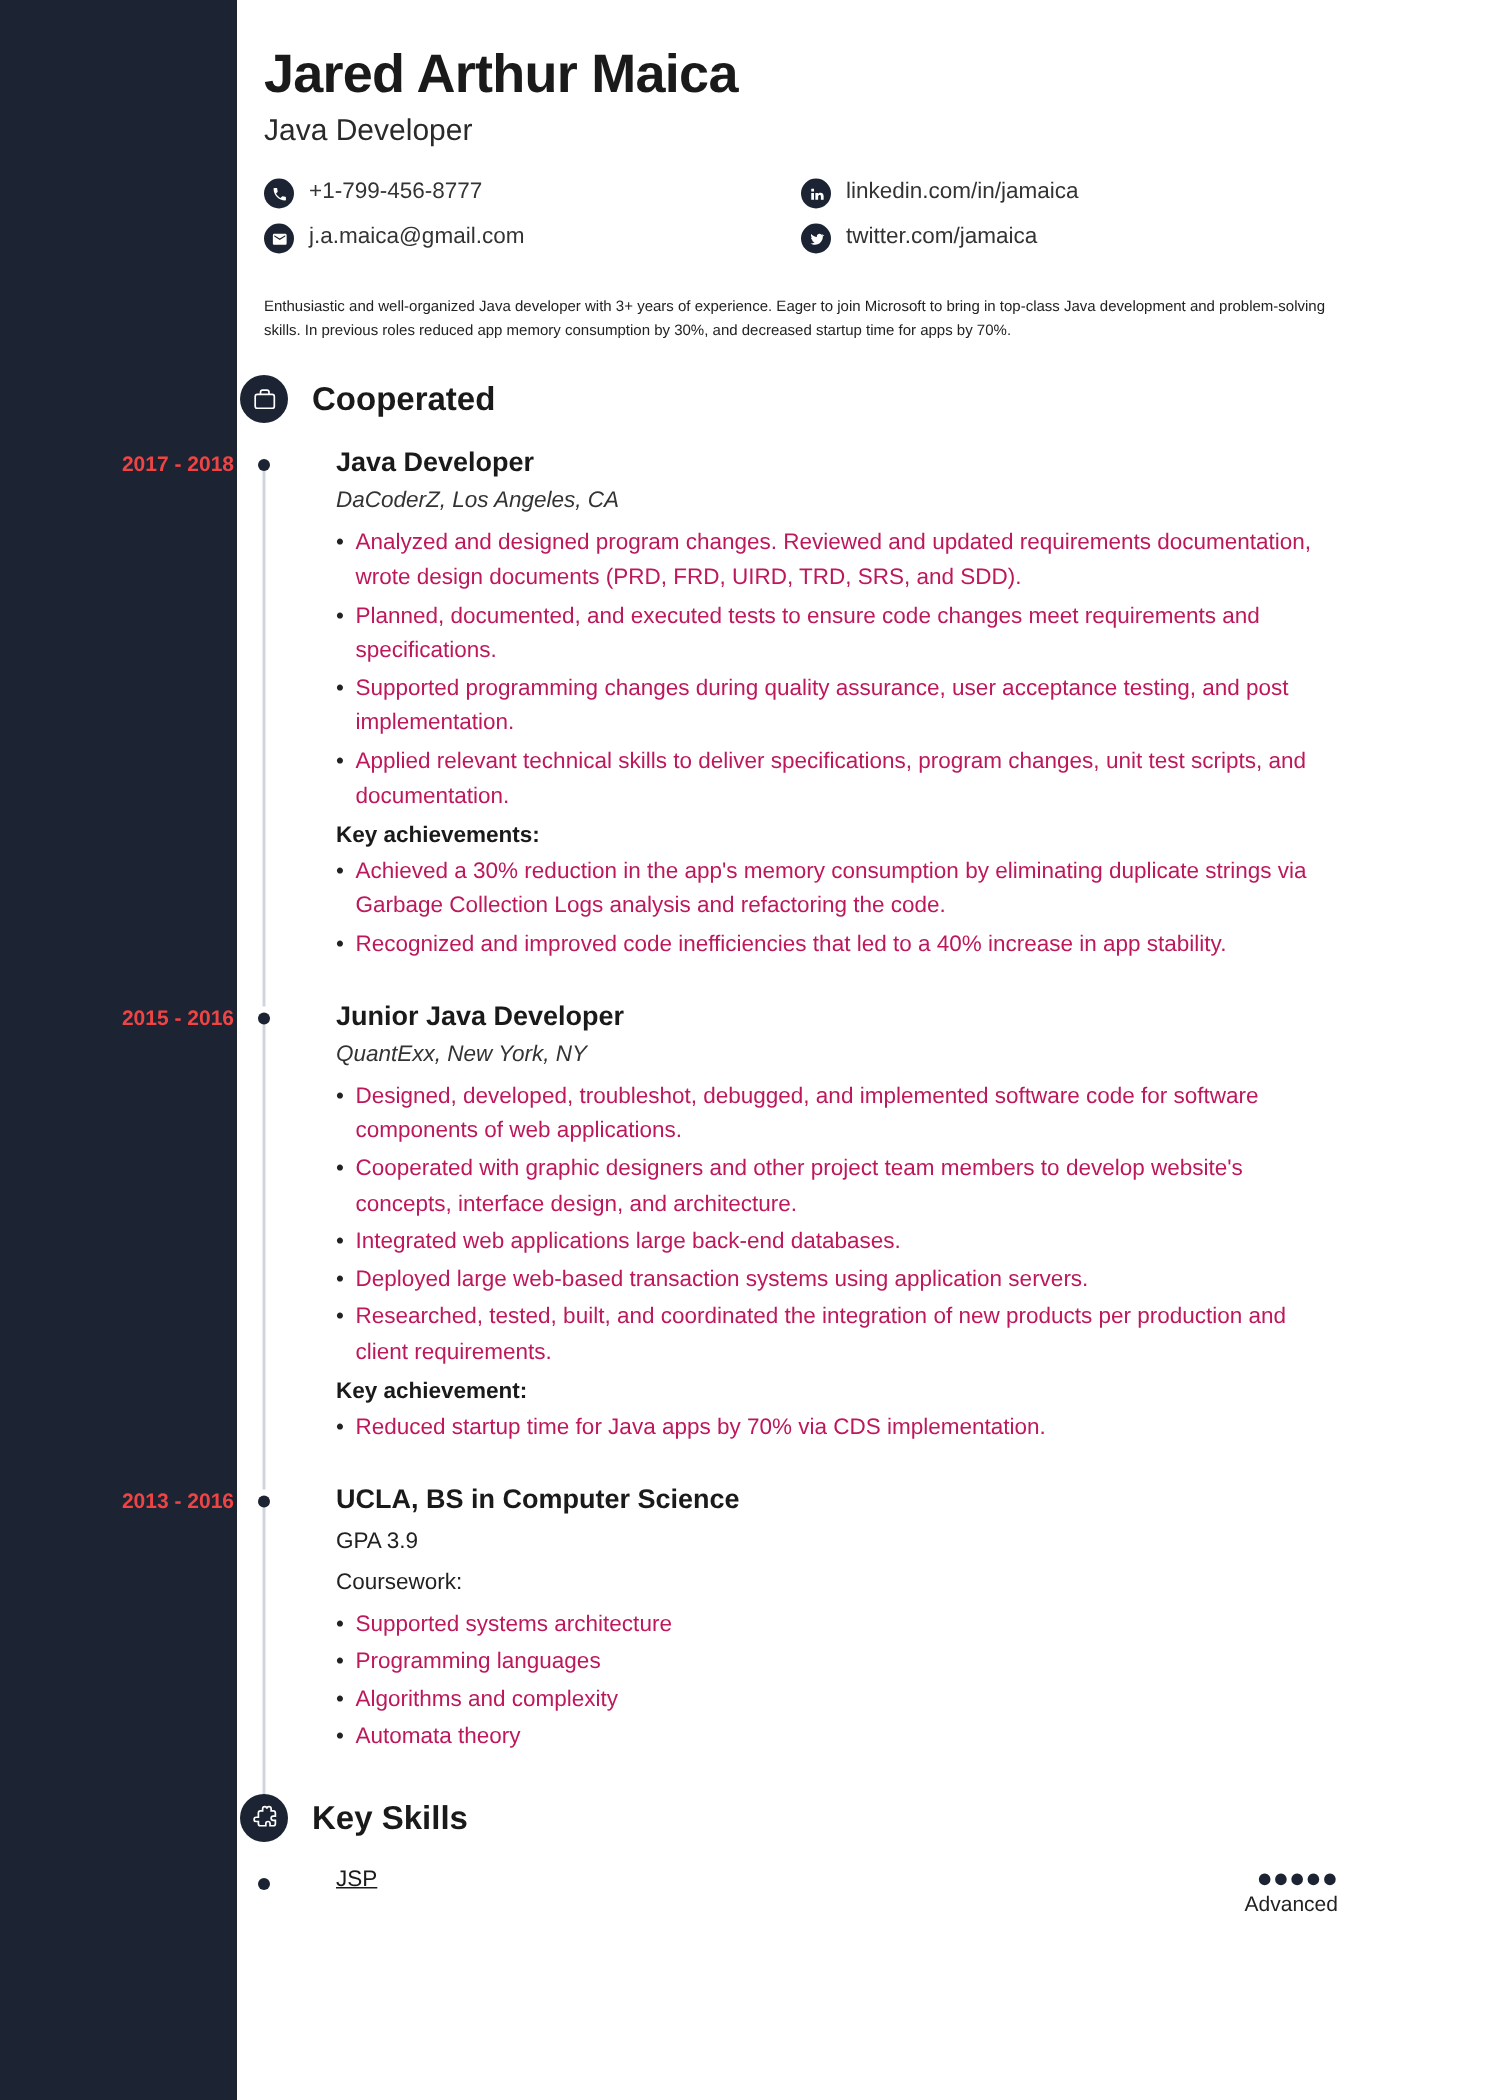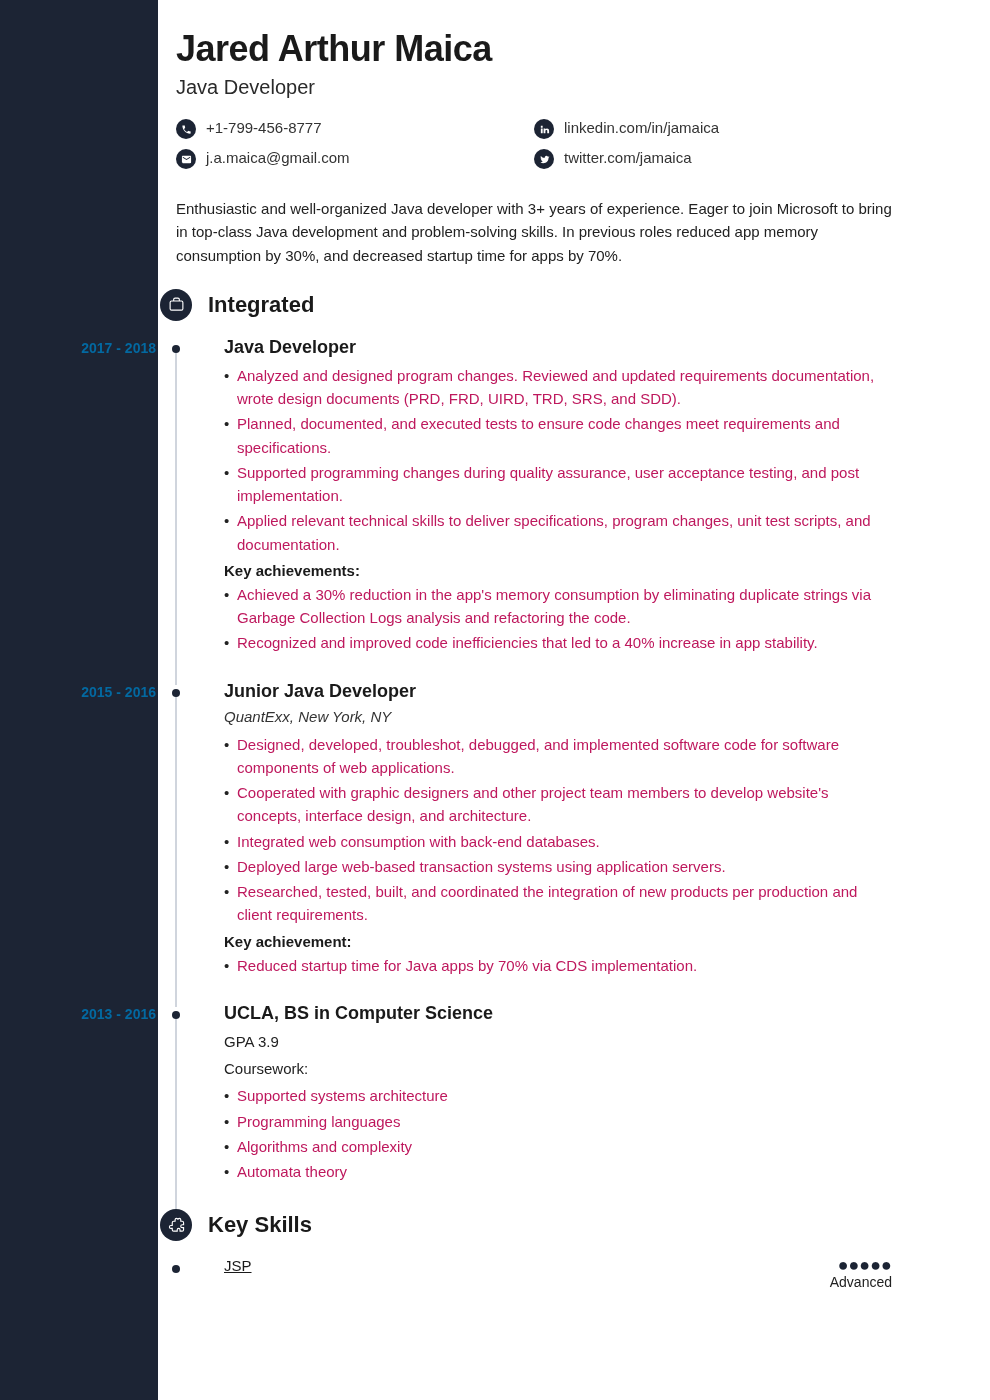--- a/index.html
+++ b/index.html
@@ -57,21 +57,21 @@
     background: #1c2434;
     border-radius: 50%;
     margin-right: 10px;
     flex-shrink: 0;
     display: flex;
     align-items: center;
     justify-content: center;
   }
   .contact-icon svg { width: 11px; height: 11px; fill: #fff; }
   .summary {
-    font-size: 15px;
+    font-size: 10px;
     line-height: 1.55;
     color: #222;
     margin-bottom: 22px;
   }
   .section-header {
     position: relative;
     display: flex;
     align-items: center;
     margin-bottom: 16px;
     margin-left: -16px;
@@ -113,21 +113,21 @@
     width: 2px;
     bottom: -30px;
     background: #d0d5dd;
   }
   .entry-date {
     position: absolute;
     left: -130px;
     top: 3px;
     width: 110px;
     text-align: right;
-    color: #0369a1;
+    color: #ef4444;
     font-size: 14px;
     font-weight: 600;
   }
   .entry-title {
     font-size: 18px;
     font-weight: 800;
     margin-bottom: 6px;
   }
   .entry-subtitle {
     font-style: italic;
@@ -234,29 +234,30 @@
 
     <p class="summary">Enthusiastic and well-organized Java developer with 3+ years of experience. Eager to join Microsoft to bring in top-class Java development and problem-solving skills. In previous roles reduced app memory consumption by 30%, and decreased startup time for apps by 70%.</p>
 
     <div class="section-header">
       <div class="section-icon">
         <svg viewBox="0 0 24 24">
             <rect x="3" y="7" width="18" height="13" rx="2"></rect>
             <path d="M8 7V5a2 2 0 0 1 2-2h4a2 2 0 0 1 2 2v2"></path>
           </svg>
       </div>
-      <div class="section-title">Integrated</div>
+      <div class="section-title">Cooperated</div>
     </div>
 
     <div id="experience-list">
         <div class="entry">
           <div class="timeline-line"></div>
           <div class="entry-dot"></div>
           <div class="entry-date">2017 - 2018</div>
           <div class="entry-title">Java Developer</div>
+          <div class="entry-subtitle">DaCoderZ, Los Angeles, CA</div>
           <ul class="bullets">
             <li>Analyzed and designed program changes. Reviewed and updated requirements documentation, wrote design documents (PRD, FRD, UIRD, TRD, SRS, and SDD).</li>
             <li>Planned, documented, and executed tests to ensure code changes meet requirements and specifications.</li>
             <li>Supported programming changes during quality assurance, user acceptance testing, and post implementation.</li>
             <li>Applied relevant technical skills to deliver specifications, program changes, unit test scripts, and documentation.</li>
           </ul>
           <div class="key-label">Key achievements:</div>
           <ul class="bullets">
             <li>Achieved a 30% reduction in the app's memory consumption by eliminating duplicate strings via Garbage Collection Logs analysis and refactoring the code.</li>
             <li>Recognized and improved code inefficiencies that led to a 40% increase in app stability.</li>
@@ -264,21 +265,21 @@
         </div>
         <div class="entry">
           <div class="timeline-line"></div>
           <div class="entry-dot"></div>
           <div class="entry-date">2015 - 2016</div>
           <div class="entry-title">Junior Java Developer</div>
           <div class="entry-subtitle">QuantExx, New York, NY</div>
           <ul class="bullets">
             <li>Designed, developed, troubleshot, debugged, and implemented software code for software components of web applications.</li>
             <li>Cooperated with graphic designers and other project team members to develop website's concepts, interface design, and architecture.</li>
-            <li>Integrated web consumption with back-end databases.</li>
+            <li>Integrated web applications large back-end databases.</li>
             <li>Deployed large web-based transaction systems using application servers.</li>
             <li>Researched, tested, built, and coordinated the integration of new products per production and client requirements.</li>
           </ul>
           <div class="key-label">Key achievement:</div>
           <ul class="bullets">
             <li>Reduced startup time for Java apps by 70% via CDS implementation.</li>
           </ul>
         </div>
       </div>
 

